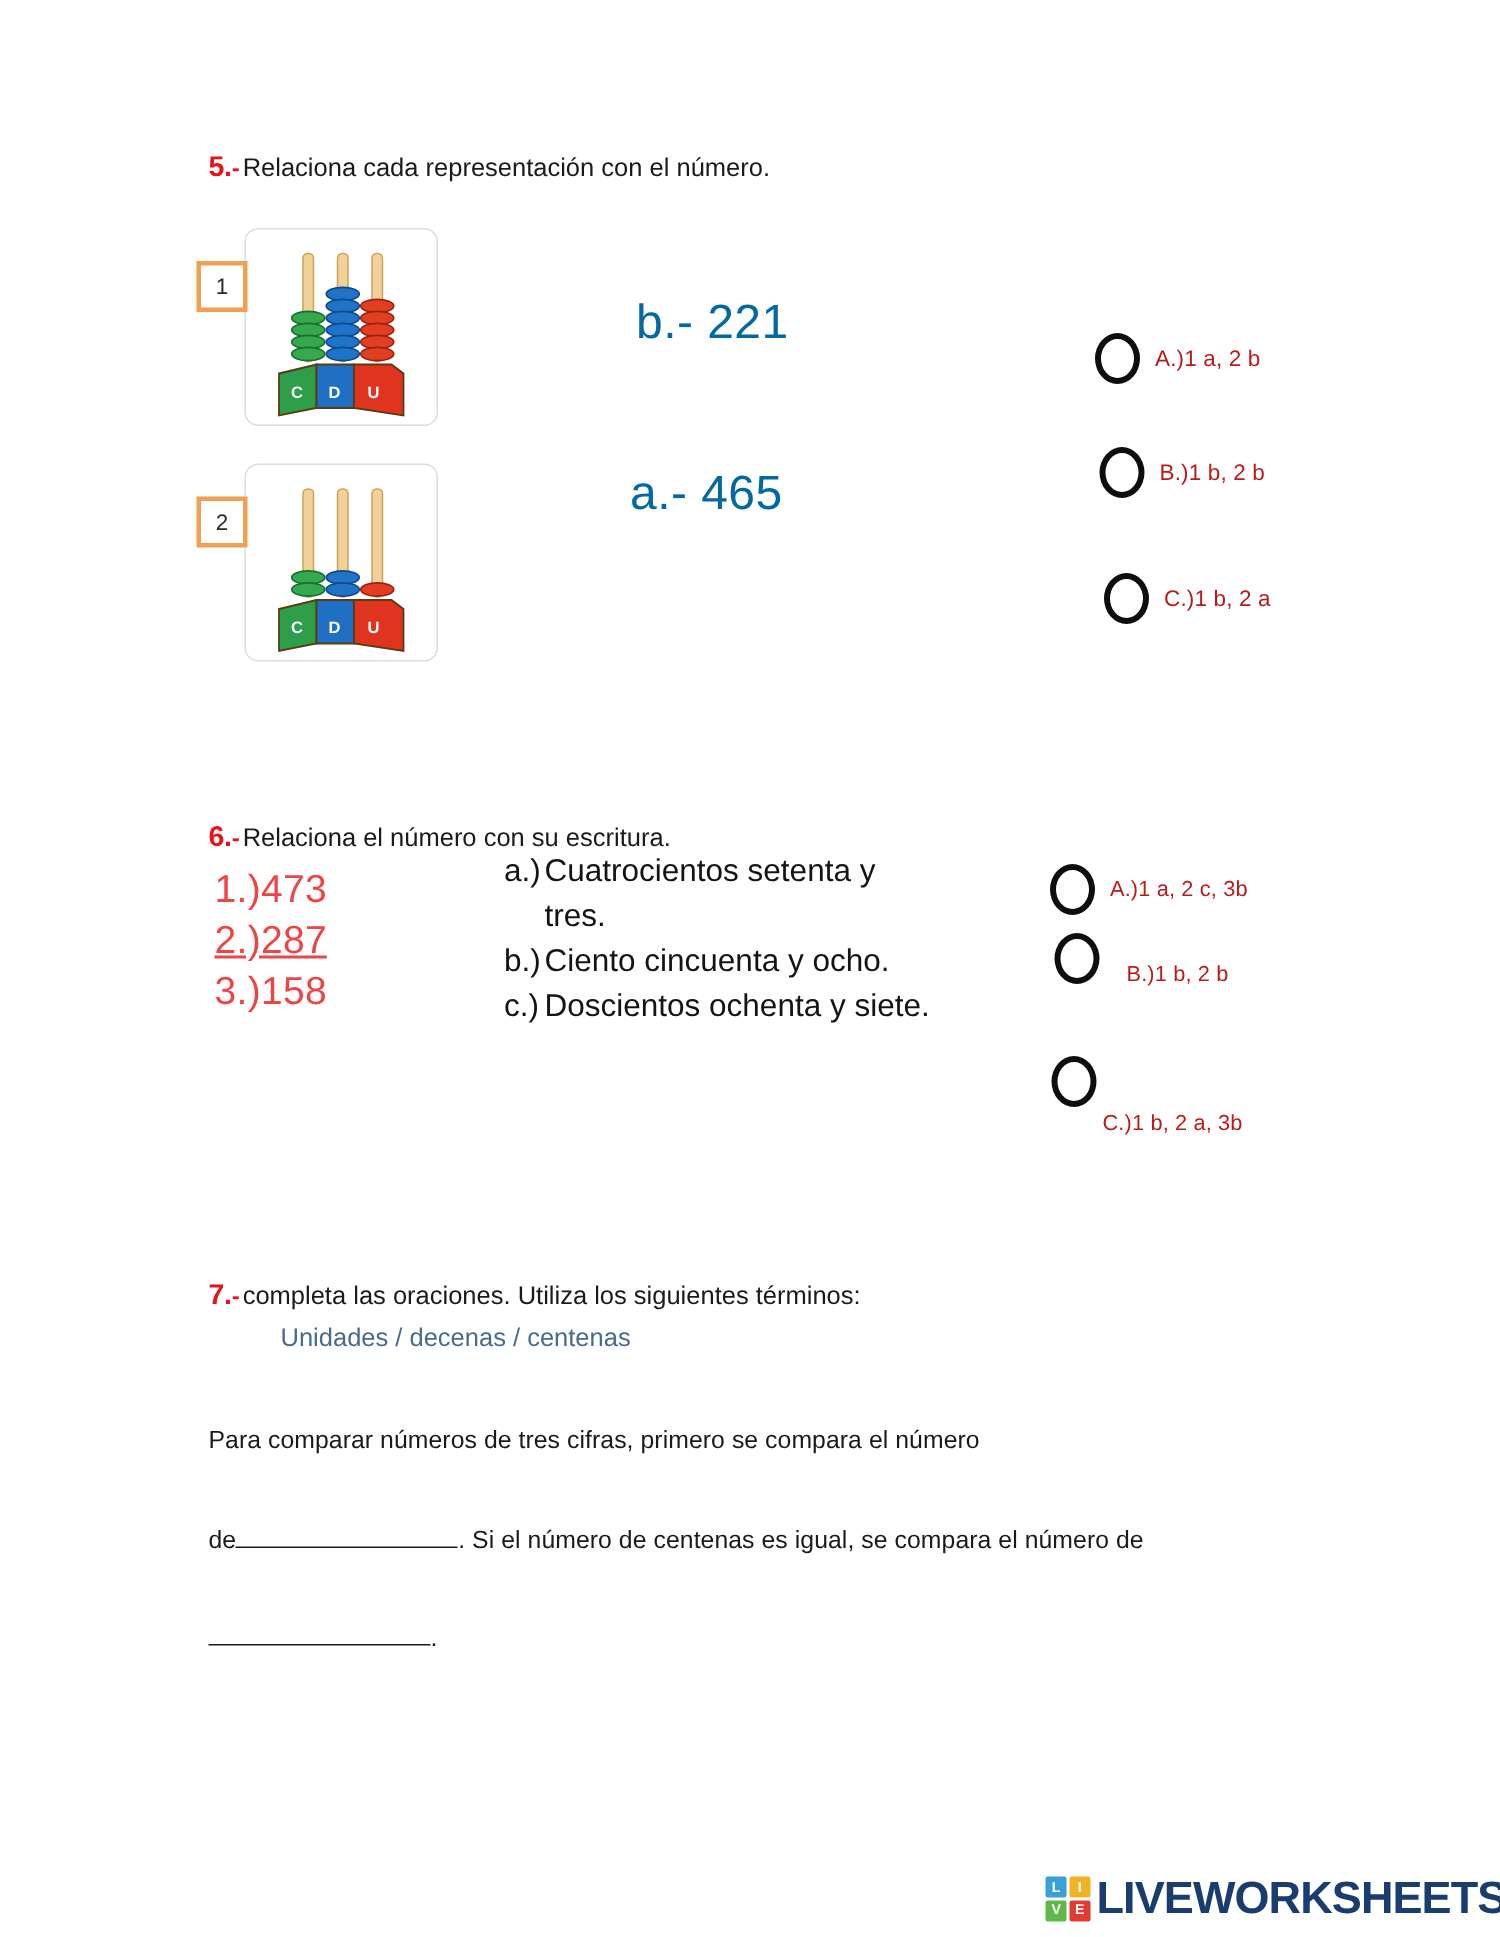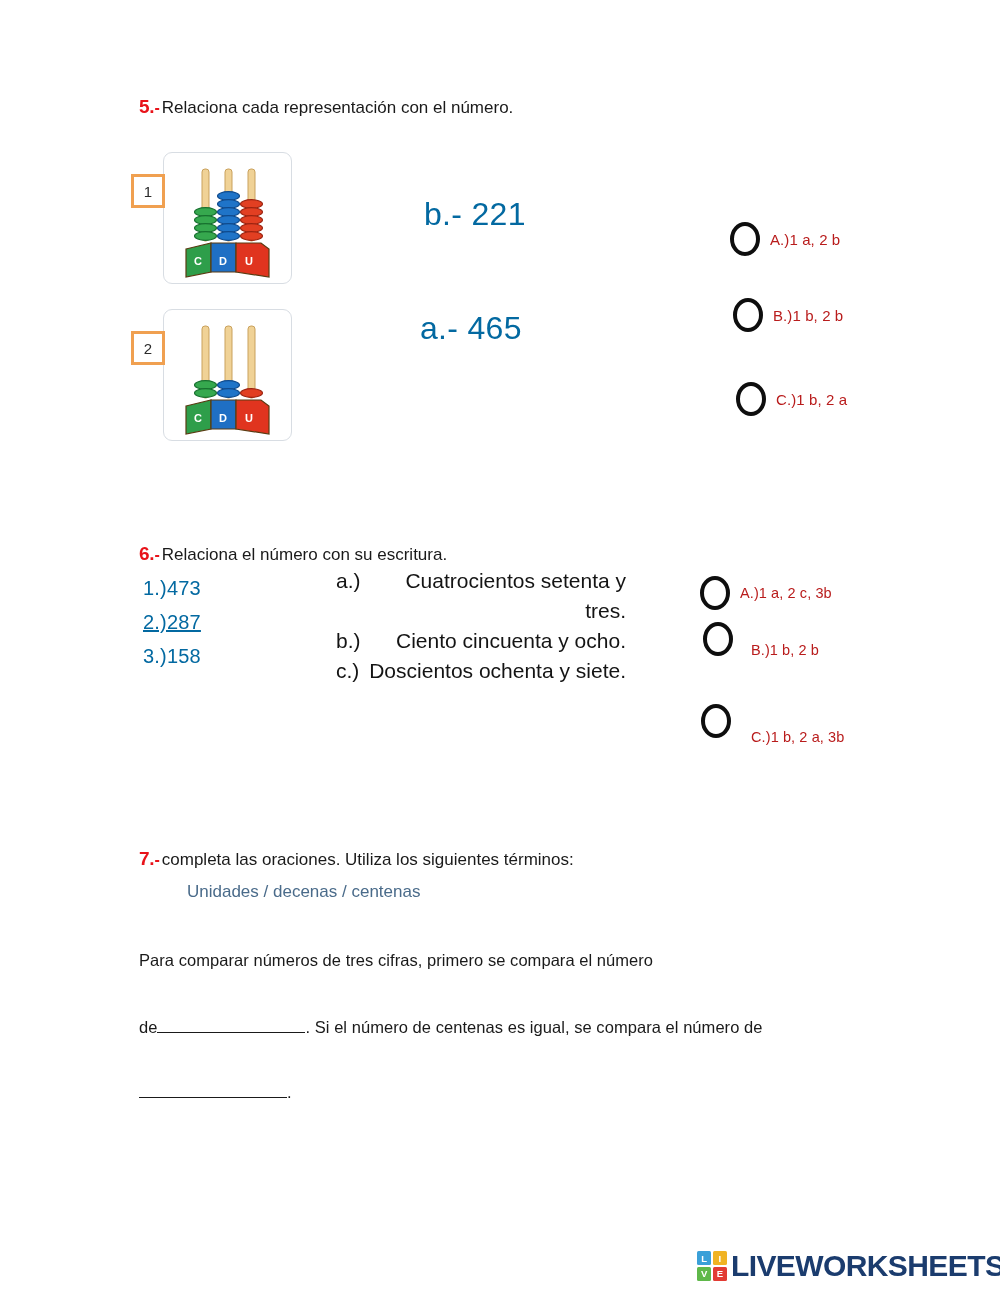--- a/index.html
+++ b/index.html
@@ -17,21 +17,21 @@
   }
   .page {
     position: absolute;
     inset: 0;
   }
 
   
   .q-head {
     position: absolute;
     font-size: 17px;
-    line-height: 22px;
+    line-height: 32px;
     white-space: nowrap;
     color: #1a1a1a;
   }
   .q-num {
     color: #e8131a;
     font-weight: bold;
     font-size: 19px;
     letter-spacing: -0.2px;
   }
   .q-dash {
@@ -75,40 +75,40 @@
     position: absolute;
     font-size: 32px;
     color: #0369a1;
     white-space: nowrap;
     letter-spacing: 0.3px;
   }
 
   
   .red-item {
     position: absolute;
-    color: #0369a1;
-    font-size: 20px;
+    color: #ef4444;
+    font-size: 26px;
     white-space: nowrap;
     letter-spacing: 0.2px;
   }
 
   
   .letter-list {
     position: absolute;
     font-size: 21px;
     line-height: 30px;
     color: #141414;
     width: 290px;
   }
   .letter-row {
     display: flex;
     align-items: flex-start;
   }
   .letter-key { width: 27px; flex: none; }
-  .letter-val { flex: 1; text-align: right; }
+  .letter-val { flex: 1; }
 
   
   .option-row {
     position: absolute;
     display: flex;
     align-items: center;
     white-space: nowrap;
   }
   .opt-circle {
     width: 30px;
@@ -317,21 +317,21 @@
   <div class="option-row" style="left:700px; top:576px;justify-content:center;">
     <span class="opt-circle"></span>
     <span class="opt-text small">A.)1 a, 2 c, 3b</span>
   </div>
   <div class="option-row" style="left:703px; top:622px;">
     <span class="opt-circle"></span>
     <span class="opt-text small" style="margin-left:18px; position:relative; top:11px;">B.)1 b, 2 b</span>
   </div>
   <div class="option-row" style="left:701px; top:704px;">
     <span class="opt-circle"></span>
-    <span class="opt-text small" style="margin-left:20px; position:relative; top:16px;">C.)1 b, 2 a, 3b</span>
+    <span class="opt-text small" style="margin-left:4px; position:relative; top:28px;">C.)1 b, 2 a, 3b</span>
   </div>
 
   <div class="q-head" style="left:139px; top:848px;">
     <span class="q-num">7.</span><span class="q-dash">-</span><span class="q-text">completa las oraciones. Utiliza los siguientes términos:</span>
   </div>
 
   <div class="terms-line" style="left:139px; top:882px;">Unidades / decenas / centenas</div>
 
   <div class="para-line" style="left:139px; top:1018px;">
     <span>de</span><span class="blank w-lead"></span><span>. Si el número de centenas es igual, se compara el número de</span>

